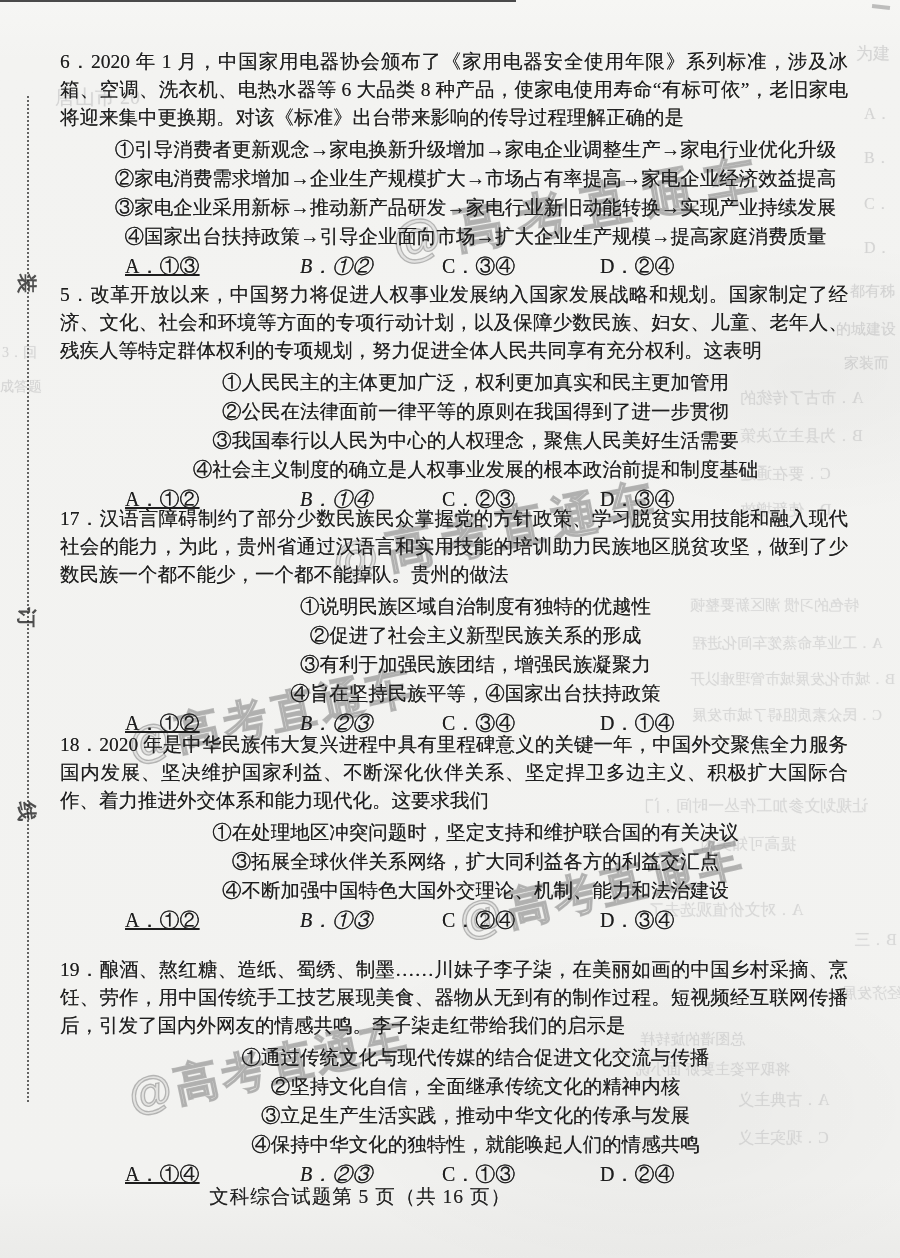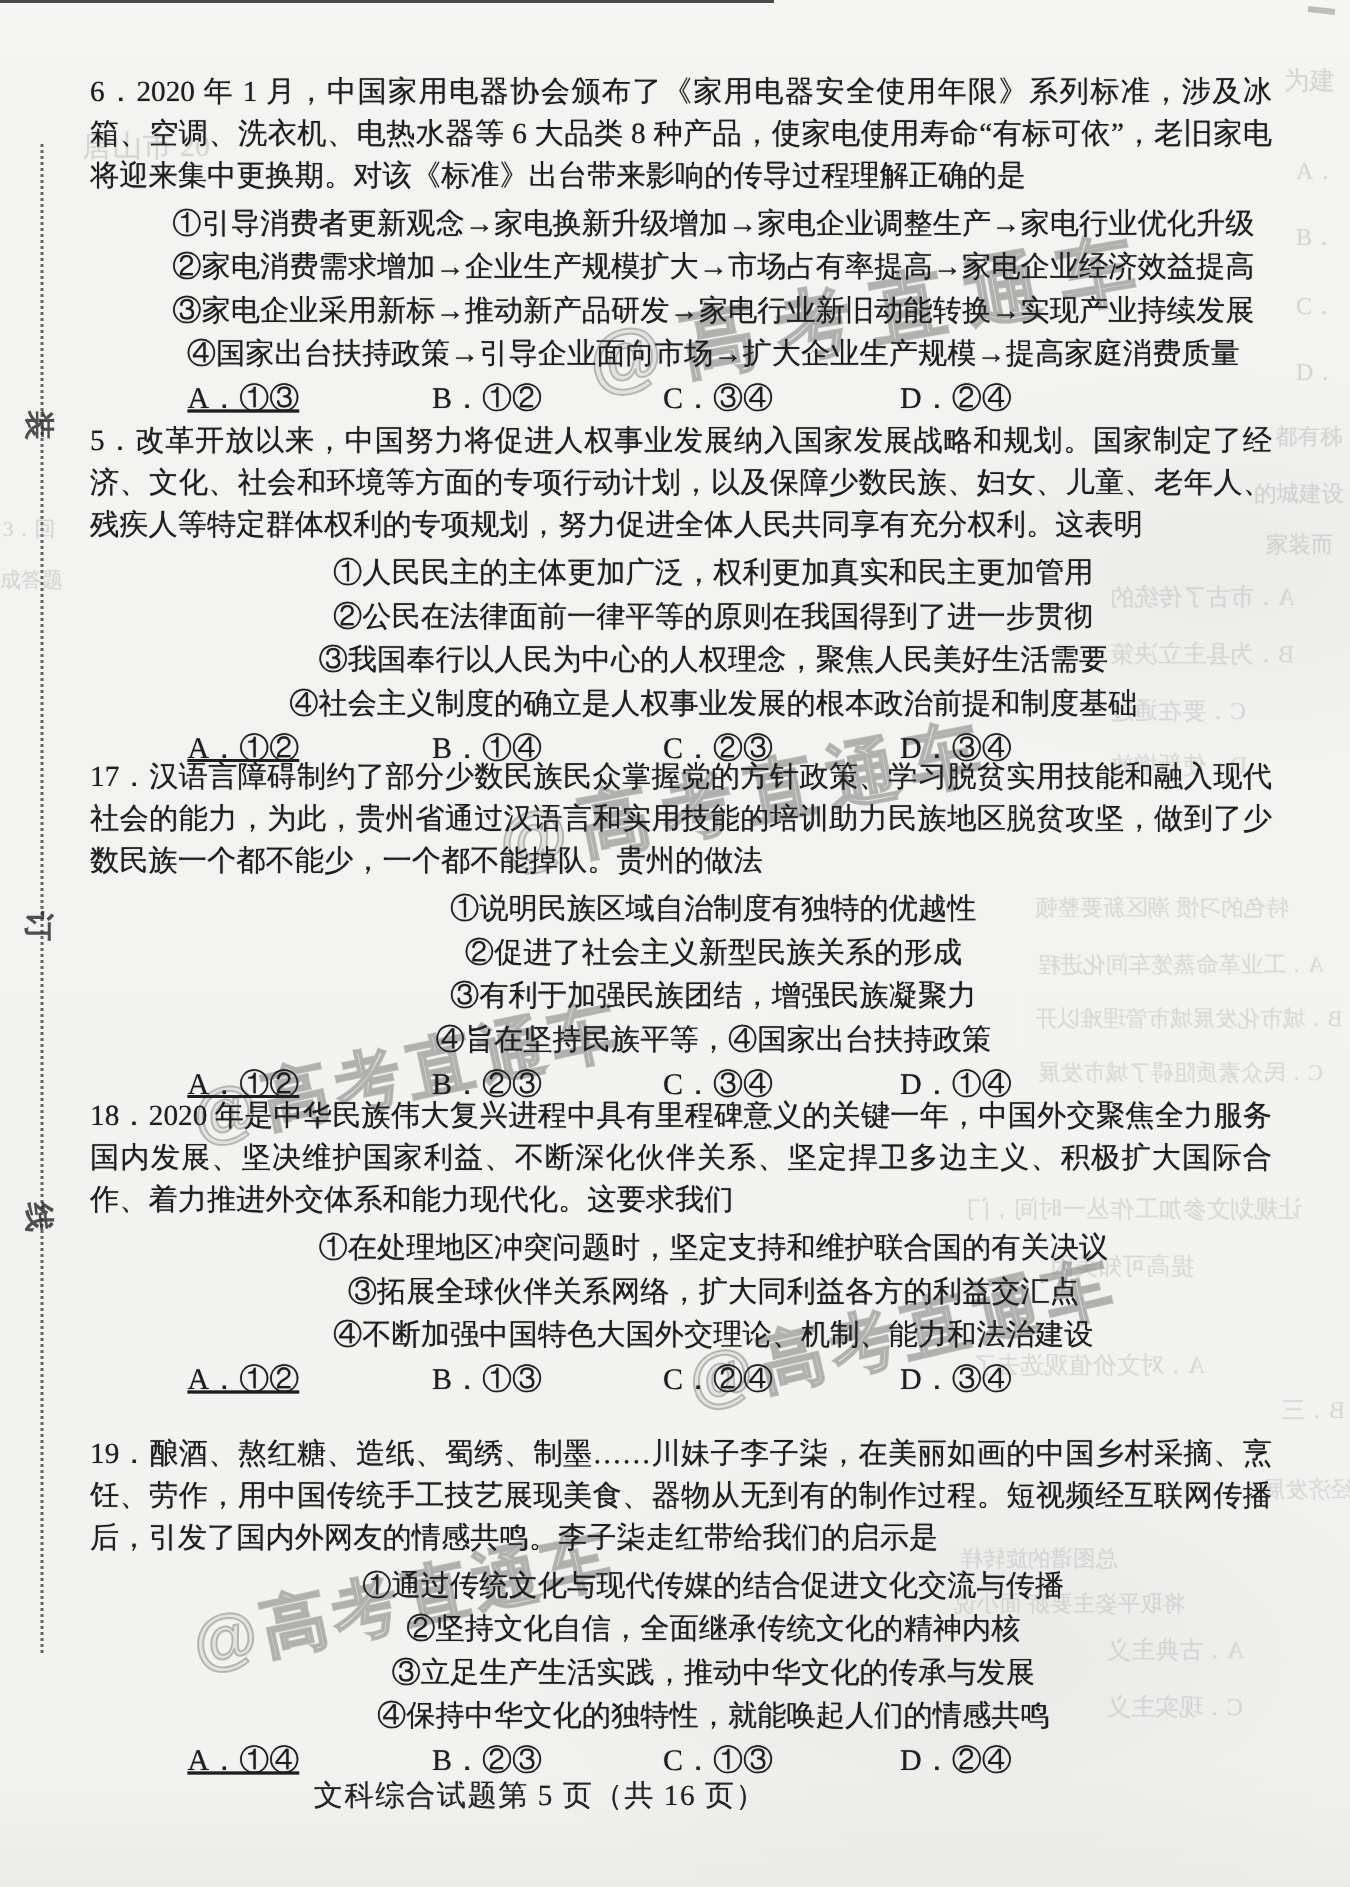--- a/index.html
+++ b/index.html
@@ -18,21 +18,21 @@
   .corner-mark{position:absolute;left:872px;top:5px;width:18px;height:4px;background:#777;opacity:.45;transform:rotate(6deg);}
   .bind-line{position:absolute;left:27px;top:96px;height:1006px;width:0;border-left:2px dotted rgba(45,45,45,.72);}
   .bind-char{position:absolute;left:16px;font-size:20px;color:#262626;opacity:.8;transform:rotate(90deg);font-weight:bold;}
   
   .q{position:absolute;left:60px;width:788px;}
   .stem{font-size:19.5px;line-height:28px;text-align:justify;text-justify:inter-ideograph;text-shadow:0 0 .6px rgba(25,25,25,.65);}
   .items{margin-top:3px;}
   .item{padding-left:43px;font-size:19.5px;line-height:29px;white-space:nowrap;text-shadow:0 0 .6px rgba(25,25,25,.65);text-align:center;}
   .choices{position:relative;height:29px;margin-top:1px;font-size:20px;line-height:29px;text-shadow:0 0 .6px rgba(25,25,25,.65);}
   .choice{position:absolute;white-space:nowrap;}
-  .choice.c0{left:65px;text-decoration:underline;} .choice.c1{left:228px;} .choice.c2{left:382px;} .choice.c3{left:540px;}
+  .choice.c0{left:65px;text-decoration:underline;} .choice.c1{left:240px;font-style:italic;} .choice.c2{left:382px;} .choice.c3{left:540px;}
   
   .footer{position:absolute;left:0;top:1183px;width:720px;text-align:center;font-size:19.5px;letter-spacing:1px;color:#242424;text-shadow:0 0 .5px rgba(30,30,30,.6);}
   
   .wm{
     position:absolute;white-space:nowrap;font-family:"Liberation Sans","DejaVu Sans",sans-serif;font-weight:700;
     color:rgba(135,135,135,0.15);
     -webkit-text-stroke:1.3px rgba(108,108,108,0.42);
     pointer-events:none;
   }
   

